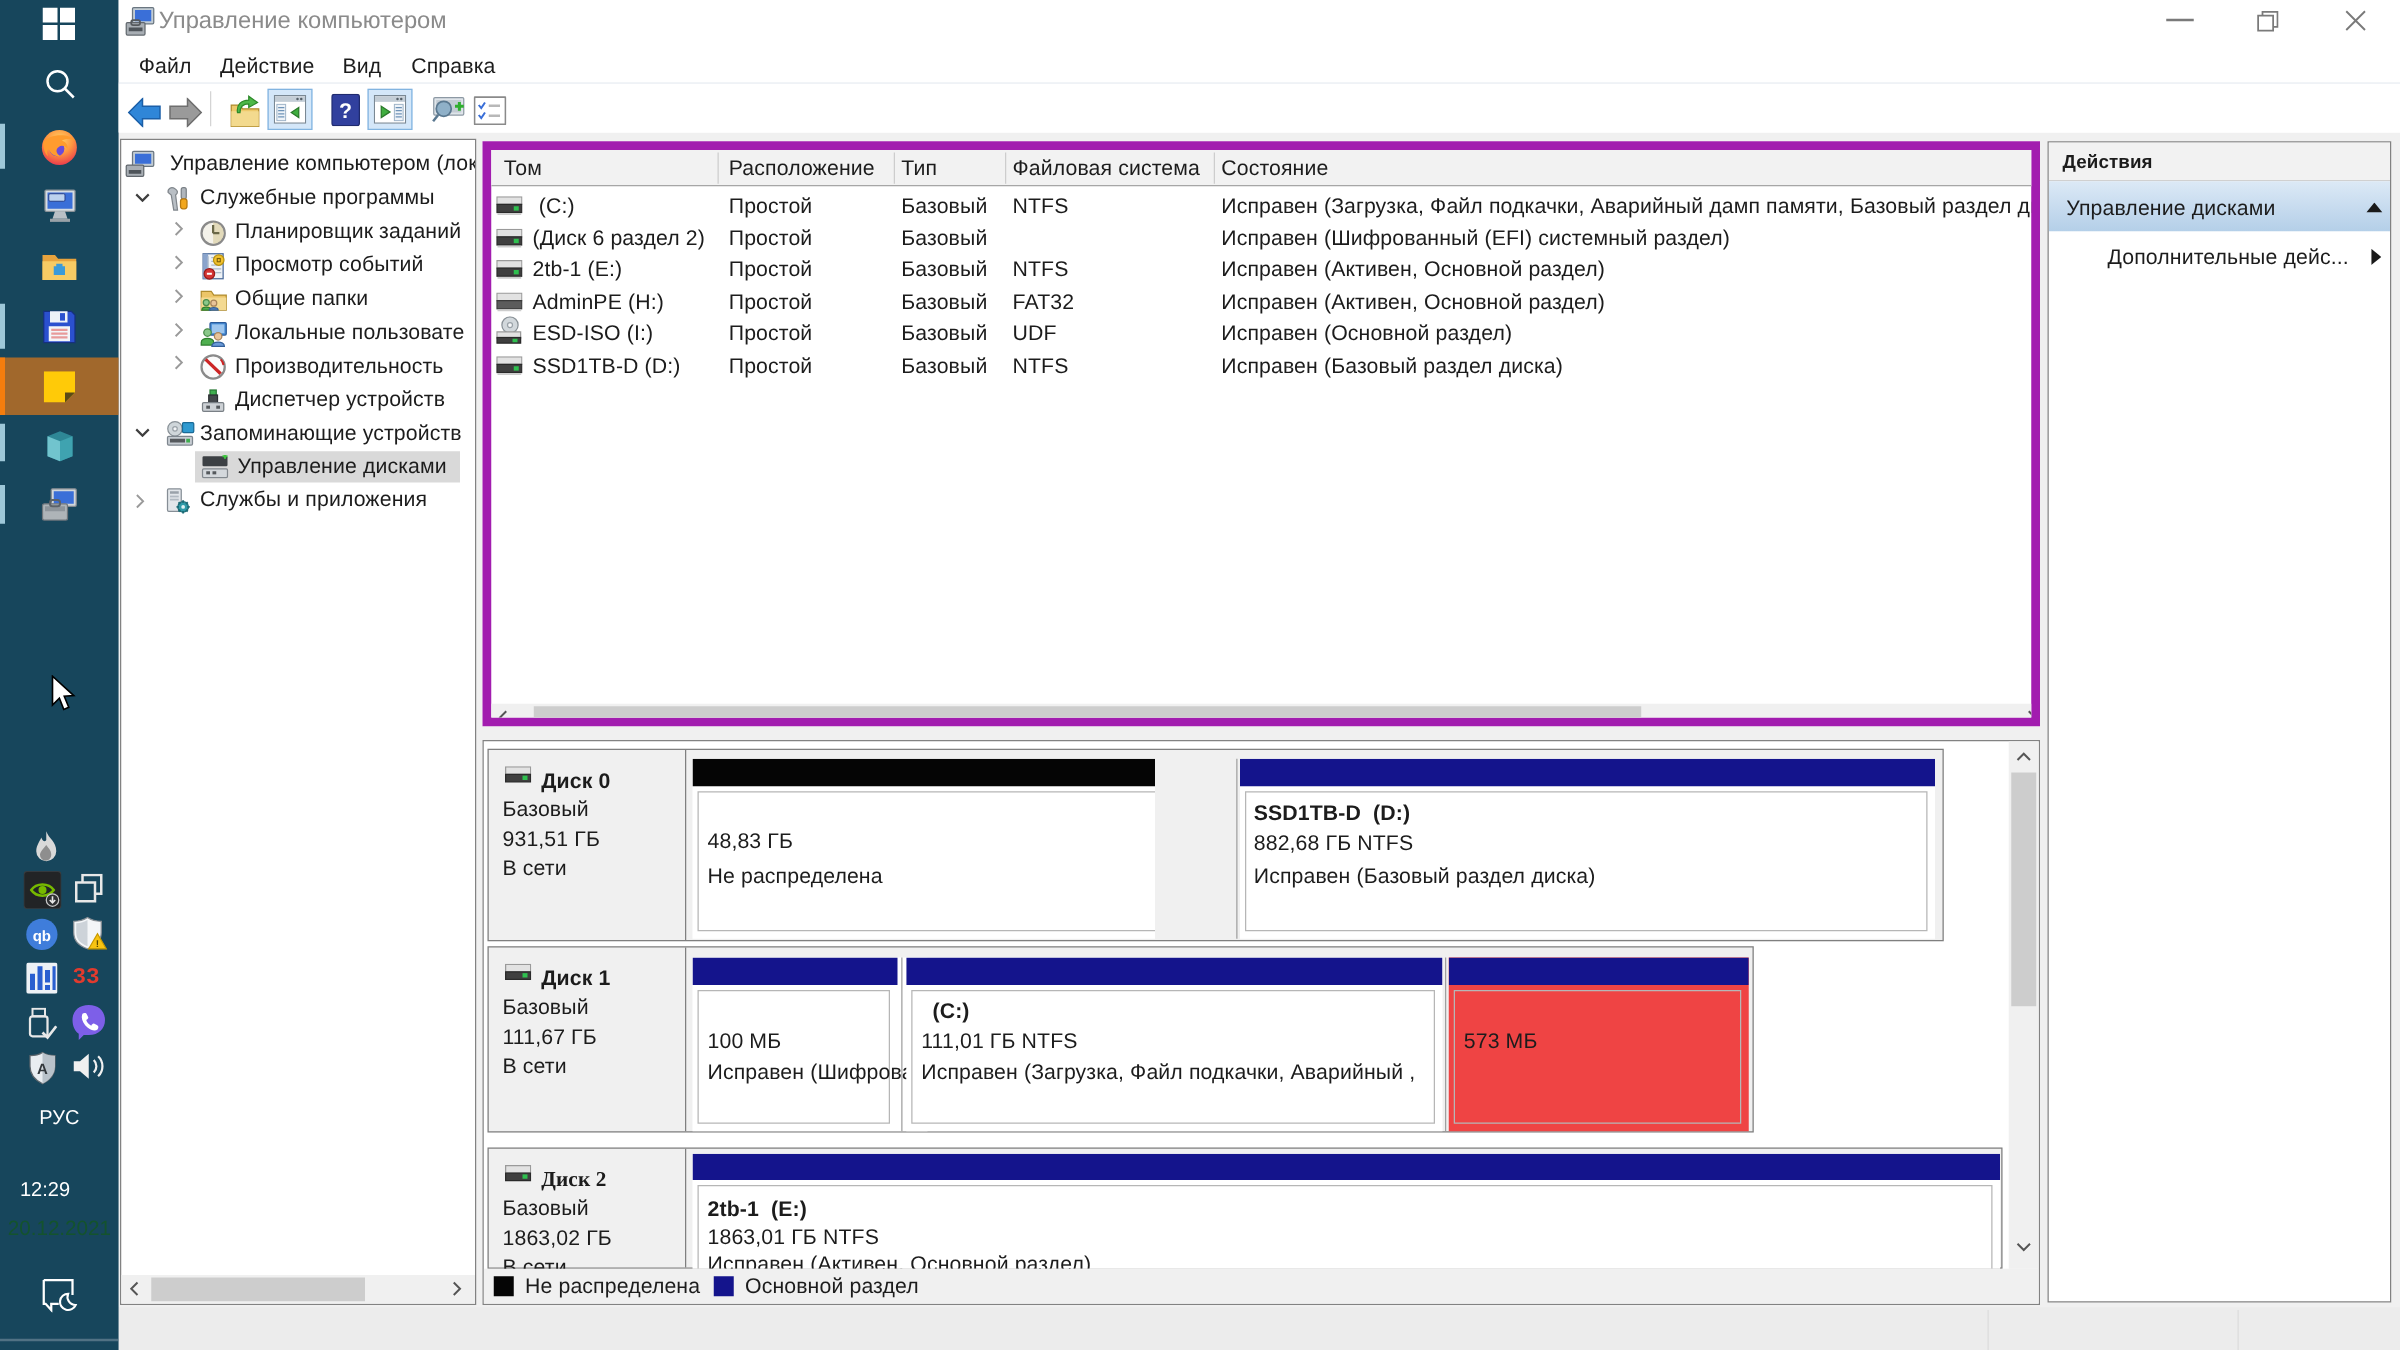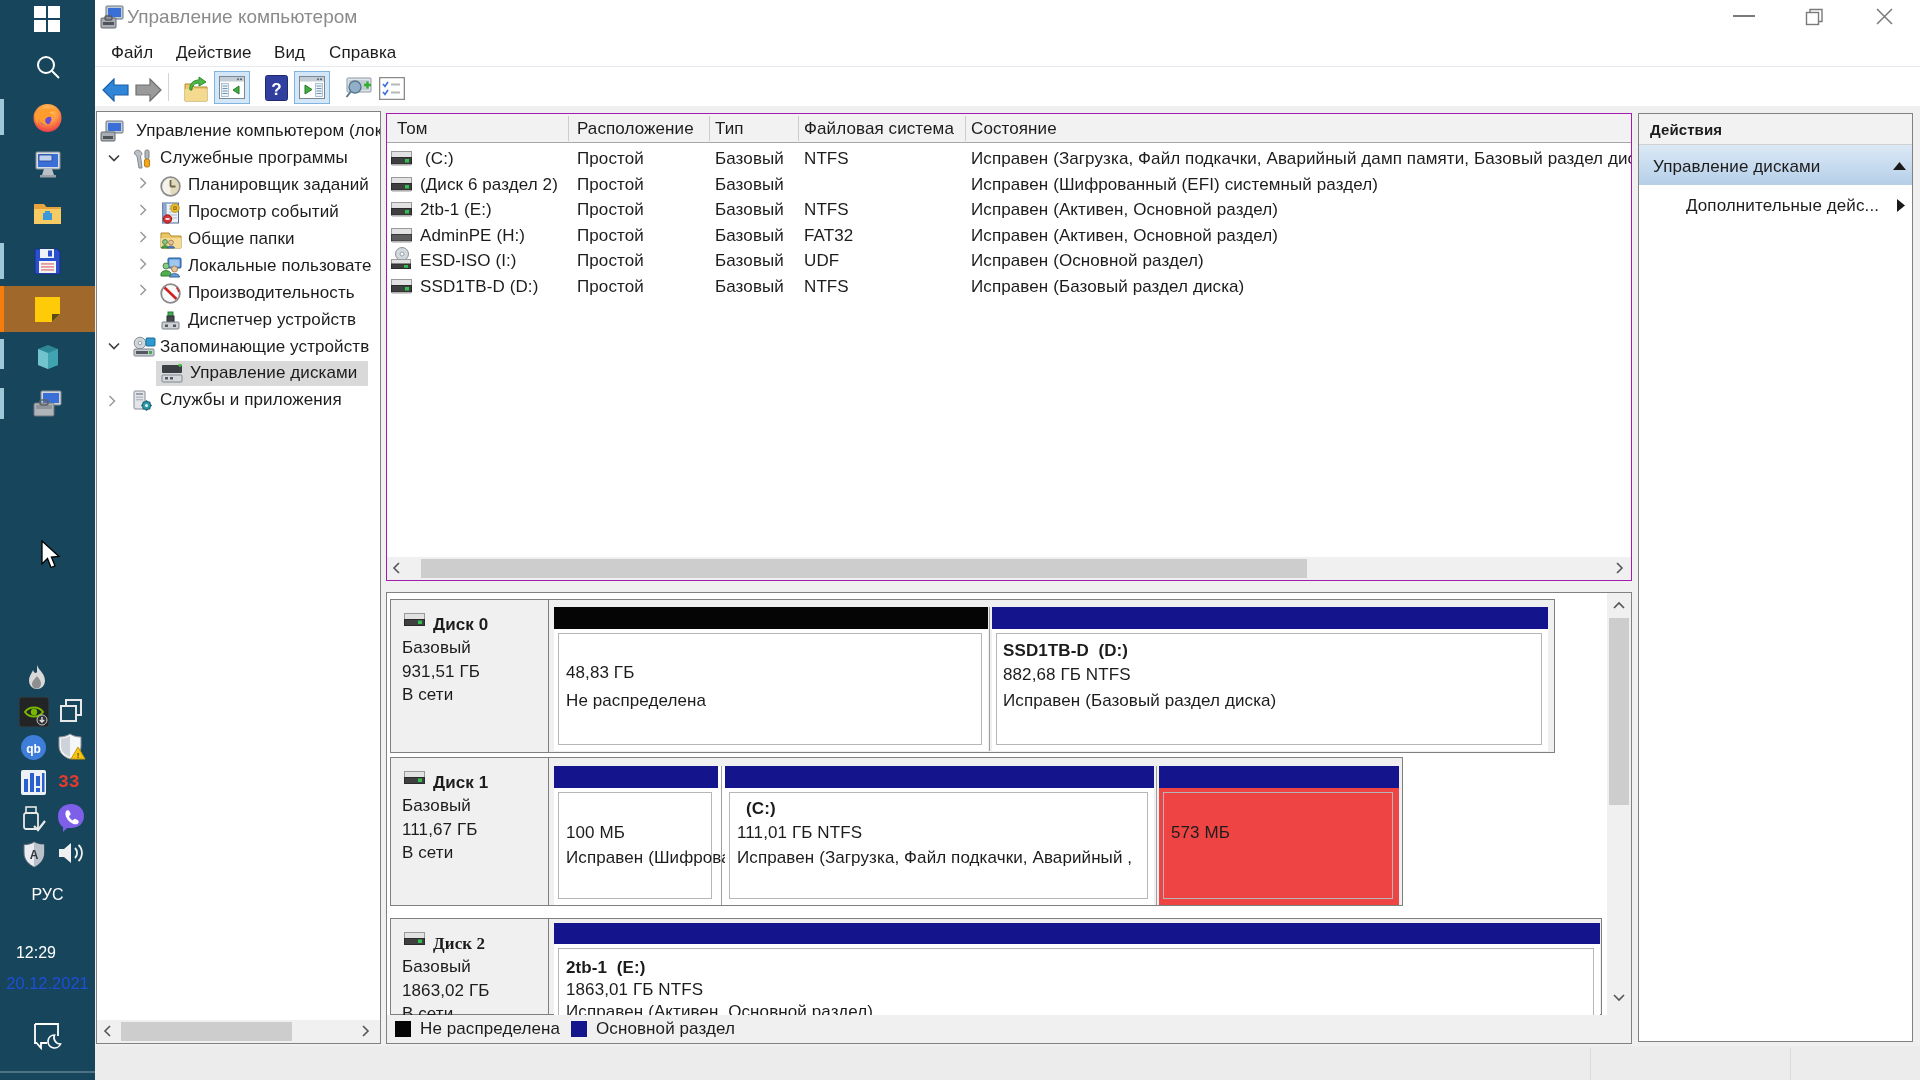--- a/index.html
+++ b/index.html
@@ -151,21 +151,21 @@
   <text x="12" y="18" font-size="12" font-weight="bold" fill="#33383c" text-anchor="middle">A</text>
 </svg>
 
 <svg class="a" style="left:57px;top:840px;" width="30" height="26" viewBox="0 0 30 26">
   <path d="M2 9 L7 9 L14 3 L14 23 L7 17 L2 17 z" fill="#f0f0f0"></path>
   <path d="M18 8 A7 7 0 0 1 18 18 M21.5 5 A11 11 0 0 1 21.5 21" fill="none" stroke="#f0f0f0" stroke-width="1.8"></path>
 </svg>
 
 <div class="t" style="left:0;top:885px;width:95px;text-align:center;color:#fff;font-size:16px;letter-spacing:0;">РУС</div>
 <div class="t" style="left:0;top:943px;width:72px;text-align:center;color:#fff;font-size:16px;letter-spacing:0;">12:29</div>
-<div class="t" style="left:0;top:973px;width:95px;text-align:center;color:#1d4ed8;font-size:16.5px;letter-spacing:0;">20.12.2021</div>
+<div class="t" style="left:0;top:973px;width:95px;text-align:center;color:#14532d;font-size:16.5px;letter-spacing:0;">20.12.2021</div>
 
 <svg class="a" style="left:33px;top:1022px;" width="30" height="28" viewBox="0 0 30 28">
   <path d="M2 2 L25 2 L25 14 M14 21 L8 21 L8 26 L3.5 21 L2 21 L2 2" fill="none" stroke="#fff" stroke-width="1.8"></path>
   <path d="M21.5 13 a6.5 6.5 0 1 0 6 9 a6.5 6.5 0 0 1 -6 -9 z" fill="none" stroke="#fff" stroke-width="1.7"></path>
 </svg>
 <div class="a" style="left:0;top:1071px;width:95px;height:2px;background:#517284;"></div>
 
 <div class="a" id="win" style="left:95px;top:0;width:1825px;height:1046px;background:#f0f0f0;"></div>
 <div class="a" style="left:95px;top:0;width:1825px;height:106px;background:#ffffff;"></div>
 
@@ -380,21 +380,21 @@
 
   <div class="a" style="left:0;top:908px;width:283px;height:23px;background:#f0f0f0;"></div>
   <svg class="a" style="left:6px;top:912px;" width="9" height="14" viewBox="0 0 9 14">
       <path d="M7 2 L2 7 L7 12" fill="none" stroke="#555" stroke-width="1.6"></path>
     </svg>
   <svg class="a" style="left:264px;top:912px;" width="9" height="14" viewBox="0 0 9 14">
       <path d="M2 2 L7 7 L2 12" fill="none" stroke="#555" stroke-width="1.6"></path>
     </svg>
   <div class="a" style="left:24px;top:910px;width:171px;height:19px;background:#cdcdcd;"></div>
 </div>
-<div class="a" id="listpane" style="left:386px;top:113px;width:1246px;height:468px;background:#fff;border:1px solid #a21caf;box-sizing:border-box;overflow:hidden;">
+<div class="a" id="listpane" style="left:386px;top:113px;width:1246px;height:468px;background:#fff;border:7px solid #a21caf;box-sizing:border-box;overflow:hidden;">
 
   <div class="a" style="left:0;top:0;width:1244px;height:29px;background:#f2f2f2;border-bottom:1px solid #a6a6a6;box-sizing:border-box;"></div>
   <div class="a" style="left:181px;top:2px;width:1px;height:25px;background:#cdcdcd;"></div>
   <div class="a" style="left:322px;top:2px;width:1px;height:25px;background:#cdcdcd;"></div>
   <div class="a" style="left:411px;top:2px;width:1px;height:25px;background:#cdcdcd;"></div>
   <div class="a" style="left:578px;top:2px;width:1px;height:25px;background:#cdcdcd;"></div>
   <div class="t" style="left:10px;top:5px;">Том</div>
   <div class="t" style="left:190px;top:5px;">Расположение</div>
   <div class="t" style="left:328px;top:5px;">Тип</div>
   <div class="t" style="left:417px;top:5px;">Файловая система</div>
@@ -482,21 +482,21 @@
     <div class="a" style="left:0;top:0;width:157px;height:152px;border-right:1px solid #7f7f7f;"></div>
     <svg class="a" style="left:13px;top:13px;" width="21" height="15" viewBox="0 0 21 15">
       <rect x="0.5" y="0.5" width="20" height="6" fill="#e2e2e2" stroke="#9a9a9a"></rect>
       <rect x="0.5" y="6.5" width="20" height="6" fill="#3f3f3f" stroke="#2a2a2a"></rect>
       <rect x="14" y="7.5" width="4" height="3.5" fill="#2fc04f"></rect>
     </svg>
     <div class="t b" style="left:42px;top:15px;">Диск 0</div>
     <div class="t" style="left:11px;top:38px;">Базовый</div>
     <div class="t" style="left:11px;top:62px;">931,51 ГБ</div>
     <div class="t" style="left:11px;top:85px;">В сети</div>
-    <div class="a" style="left:163px;top:7px;width:434px;height:144px;background:#fff;overflow:hidden;">
+    <div class="a" style="left:163px;top:7px;width:370px;height:144px;background:#fff;overflow:hidden;">
       <div class="a" style="left:0;top:0;width:434px;height:22px;background:#050505;"></div>
       <div class="a" style="left:4px;top:26px;width:424px;height:112px;border:1px solid #b6b6b6;box-sizing:border-box;"></div>
       <div class="t" style="left:12px;top:56px;">48,83 ГБ</div>
       <div class="t" style="left:12px;top:84px;">Не распределена</div>
     </div>
     <div class="a" style="left:598px;top:7px;width:1px;height:144px;background:#9f9f9f;"></div>
     <div class="a" style="left:601px;top:7px;width:556px;height:144px;background:#fff;overflow:hidden;">
       <div class="a" style="left:0;top:0;width:556px;height:22px;background:#14148c;"></div>
       <div class="a" style="left:4px;top:26px;width:546px;height:112px;border:1px solid #b6b6b6;box-sizing:border-box;"></div>
       <div class="t b" style="left:11px;top:34px;">SSD1TB-D&nbsp;&nbsp;(D:)</div>

